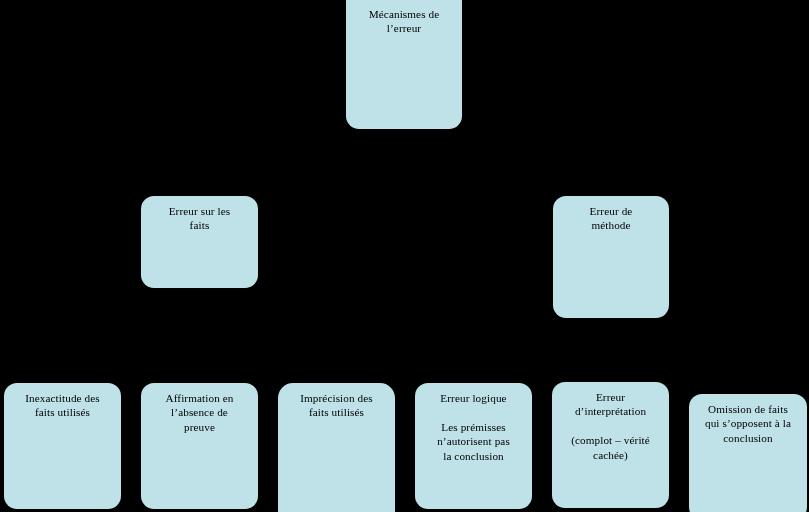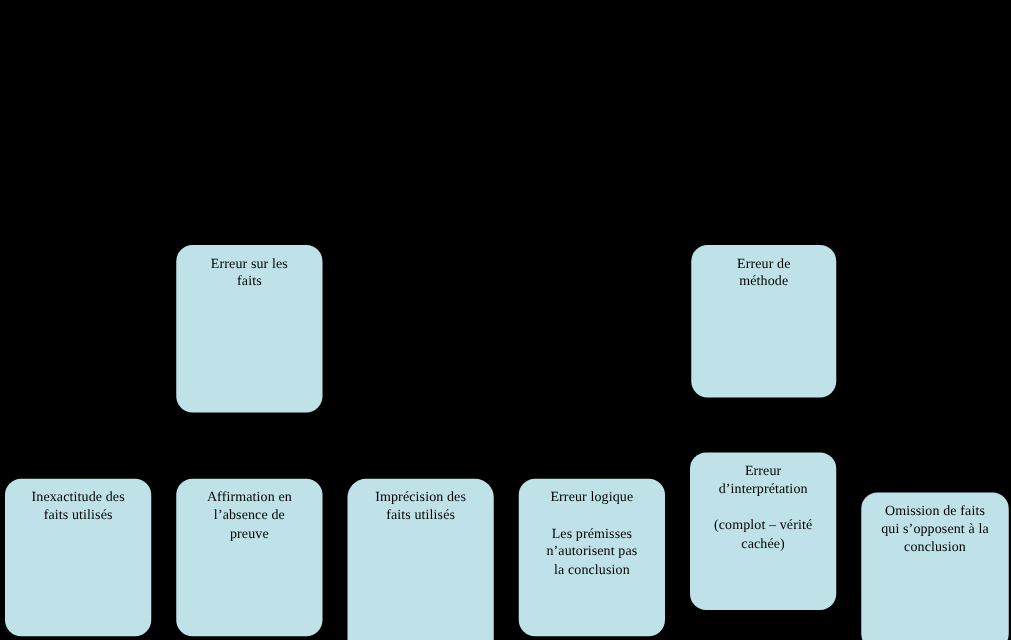--- a/index.html
+++ b/index.html
@@ -33,35 +33,37 @@
     text-align: center;
     padding-top: 8px;
     padding-left: 5px;
     padding-right: 5px;
     white-space: pre-line;
     letter-spacing: 0.1px;
   }
   
   .n-root   { left: 346px; top: 0px;   width: 116px; height: 129px; border-radius: 0 0 13px 13px; padding-top: 7px; }
   
-  .n-mid-1  { left: 141px; top: 196px; width: 117px; height: 134px; }
+  .n-mid-1  { left: 141px; top: 196px; width: 117px; height: 92px; }
   .n-mid-2  { left: 553px; top: 196px; width: 116px; height: 122px; font-family: Liberation Serif, serif; }
   
   .n-leaf-1 { left: 4px;   top: 383px; width: 117px; height: 126px; }
   .n-leaf-2 { left: 141px; top: 383px; width: 117px; height: 126px; }
   .n-leaf-3 { left: 278px; top: 383px; width: 117px; height: 152px; border-radius: 15px; }
   .n-leaf-4 { left: 415px; top: 383px; width: 117px; height: 126px; }
-  .n-leaf-5 { left: 552px; top: 362px; width: 117px; height: 126px; }
+  .n-leaf-5 { left: 552px; top: 382px; width: 117px; height: 126px; }
   .n-leaf-6 { left: 689px; top: 394px; width: 118px; height: 126px; }
 </style>
 </head>
 <body>
 
 <div id="canvas">
 
+  <div class="node n-root">Mécanismes de
+l’erreur</div>
 
   <div class="node n-mid-1">Erreur sur les
 faits</div>
 
   <div class="node n-mid-2">Erreur de
 méthode</div>
 
   <div class="node n-leaf-1">Inexactitude des
 faits utilisés</div>
 

